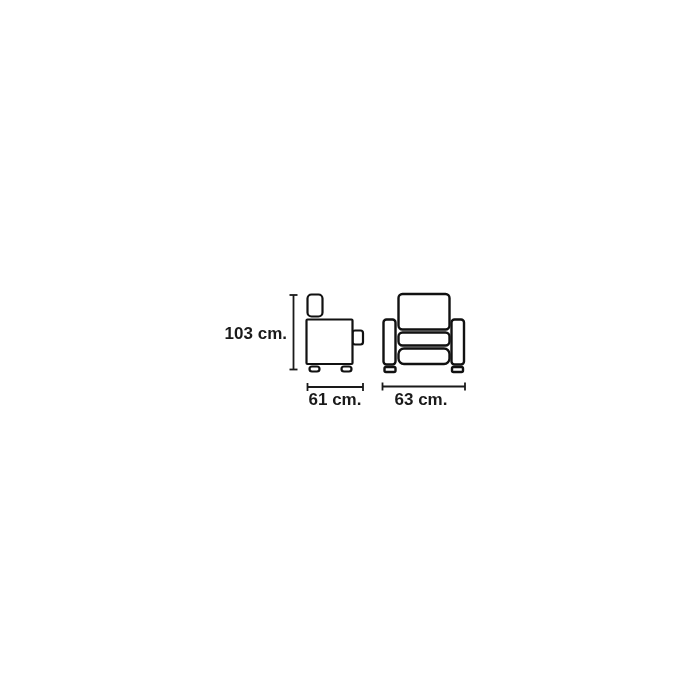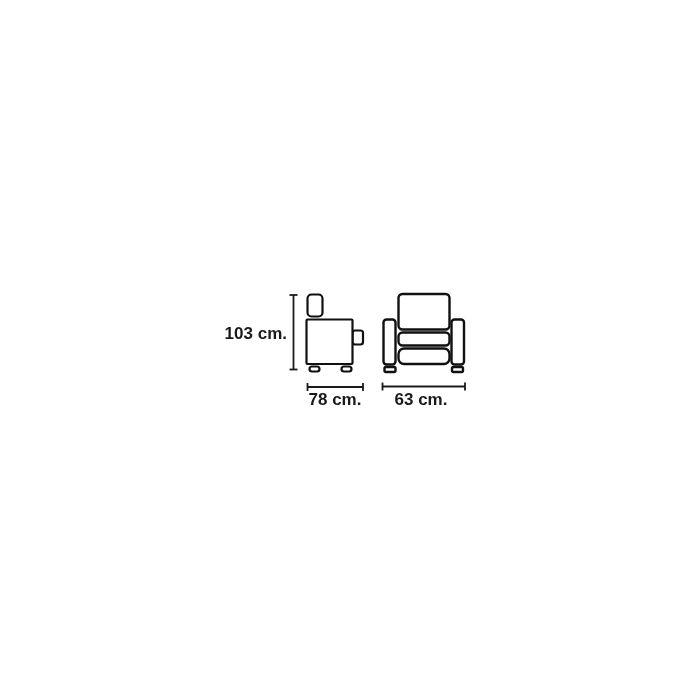--- a/index.html
+++ b/index.html
@@ -87,17 +87,17 @@
     <g stroke="#1a1a1a" stroke-width="1.8" fill="none">
       <line x1="382.5" y1="386.5" x2="465" y2="386.5"></line>
       <line x1="382.5" y1="382.5" x2="382.5" y2="390.5"></line>
       <line x1="465" y1="382.5" x2="465" y2="390.5"></line>
     </g>
 
   </svg>
 
   <div id="height-label" class="dim-label">103 cm.</div>
 
-  <div id="depth-label" class="dim-label">78 cm.</div>
+  <div id="depth-label" class="dim-label">61 cm.</div>
 
   <div id="width-label" class="dim-label">63 cm.</div>
 
 </div>
 
 </body></html>

